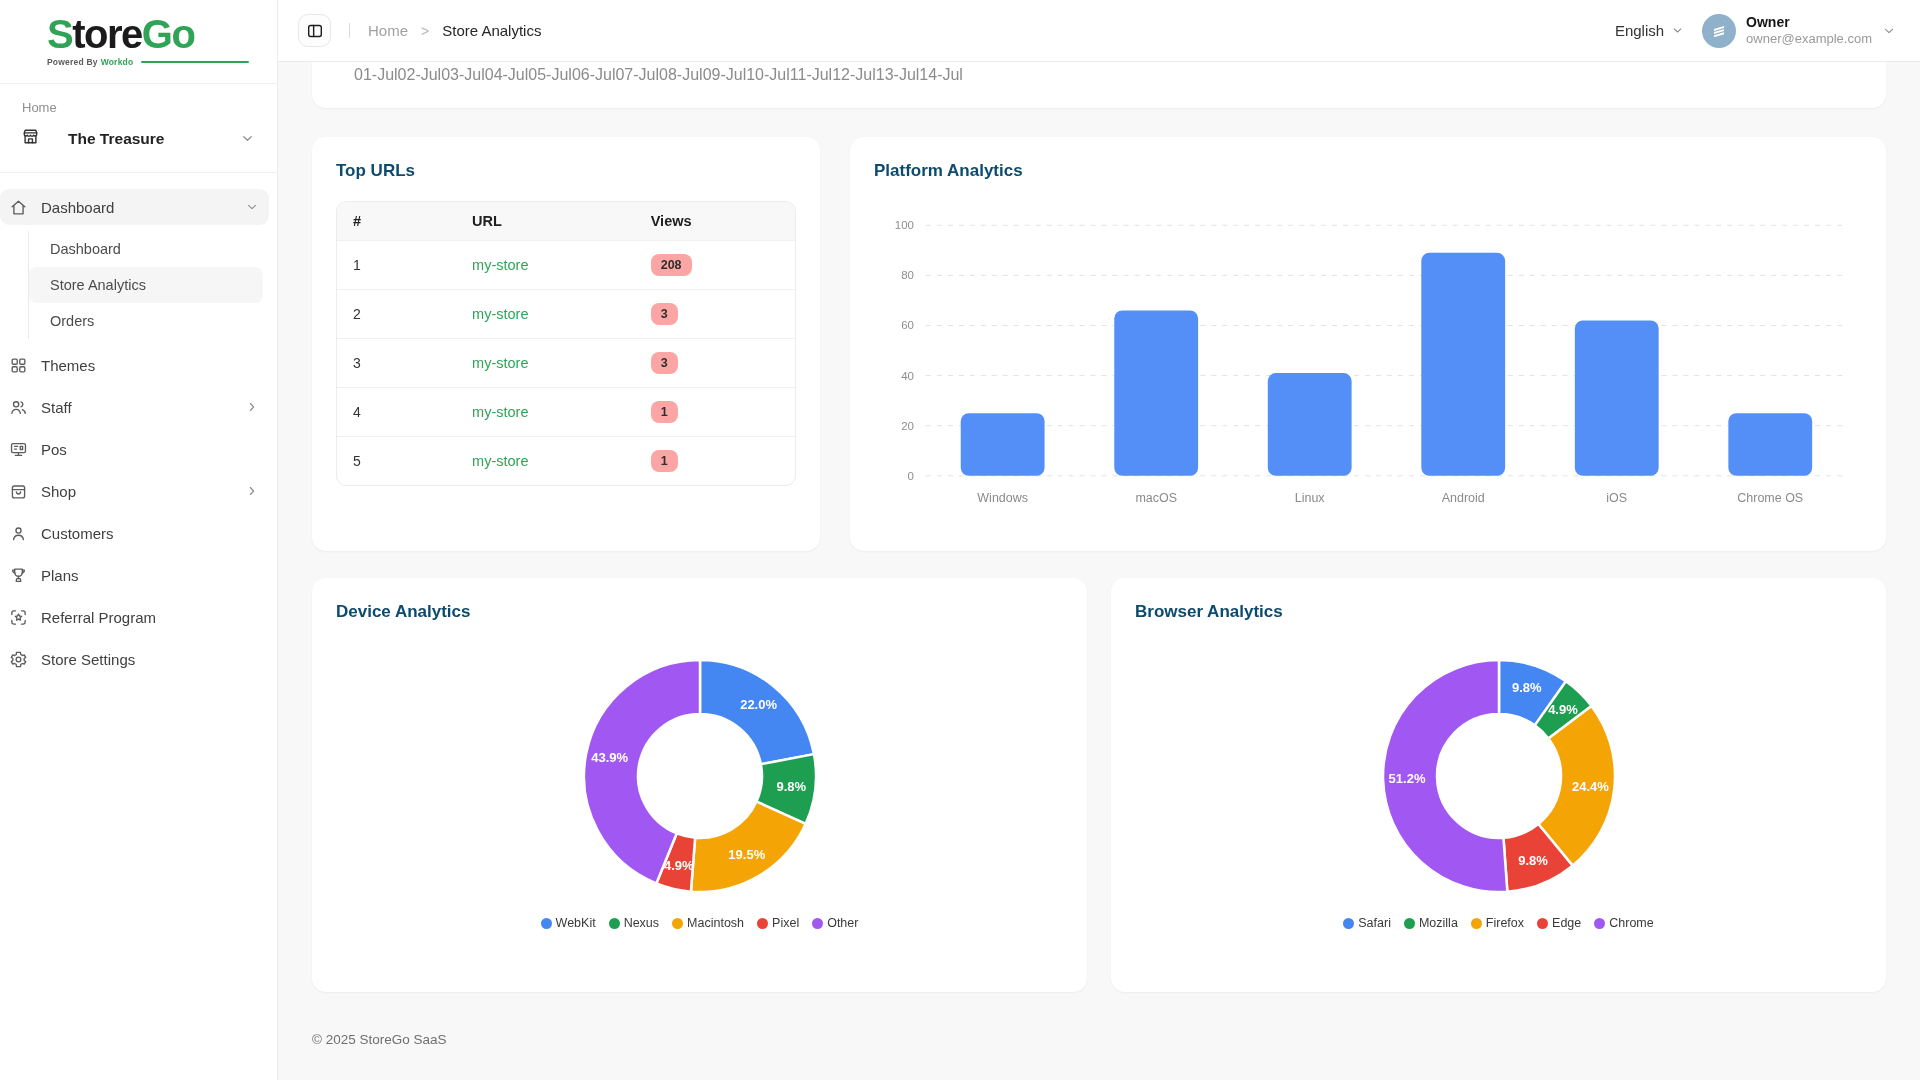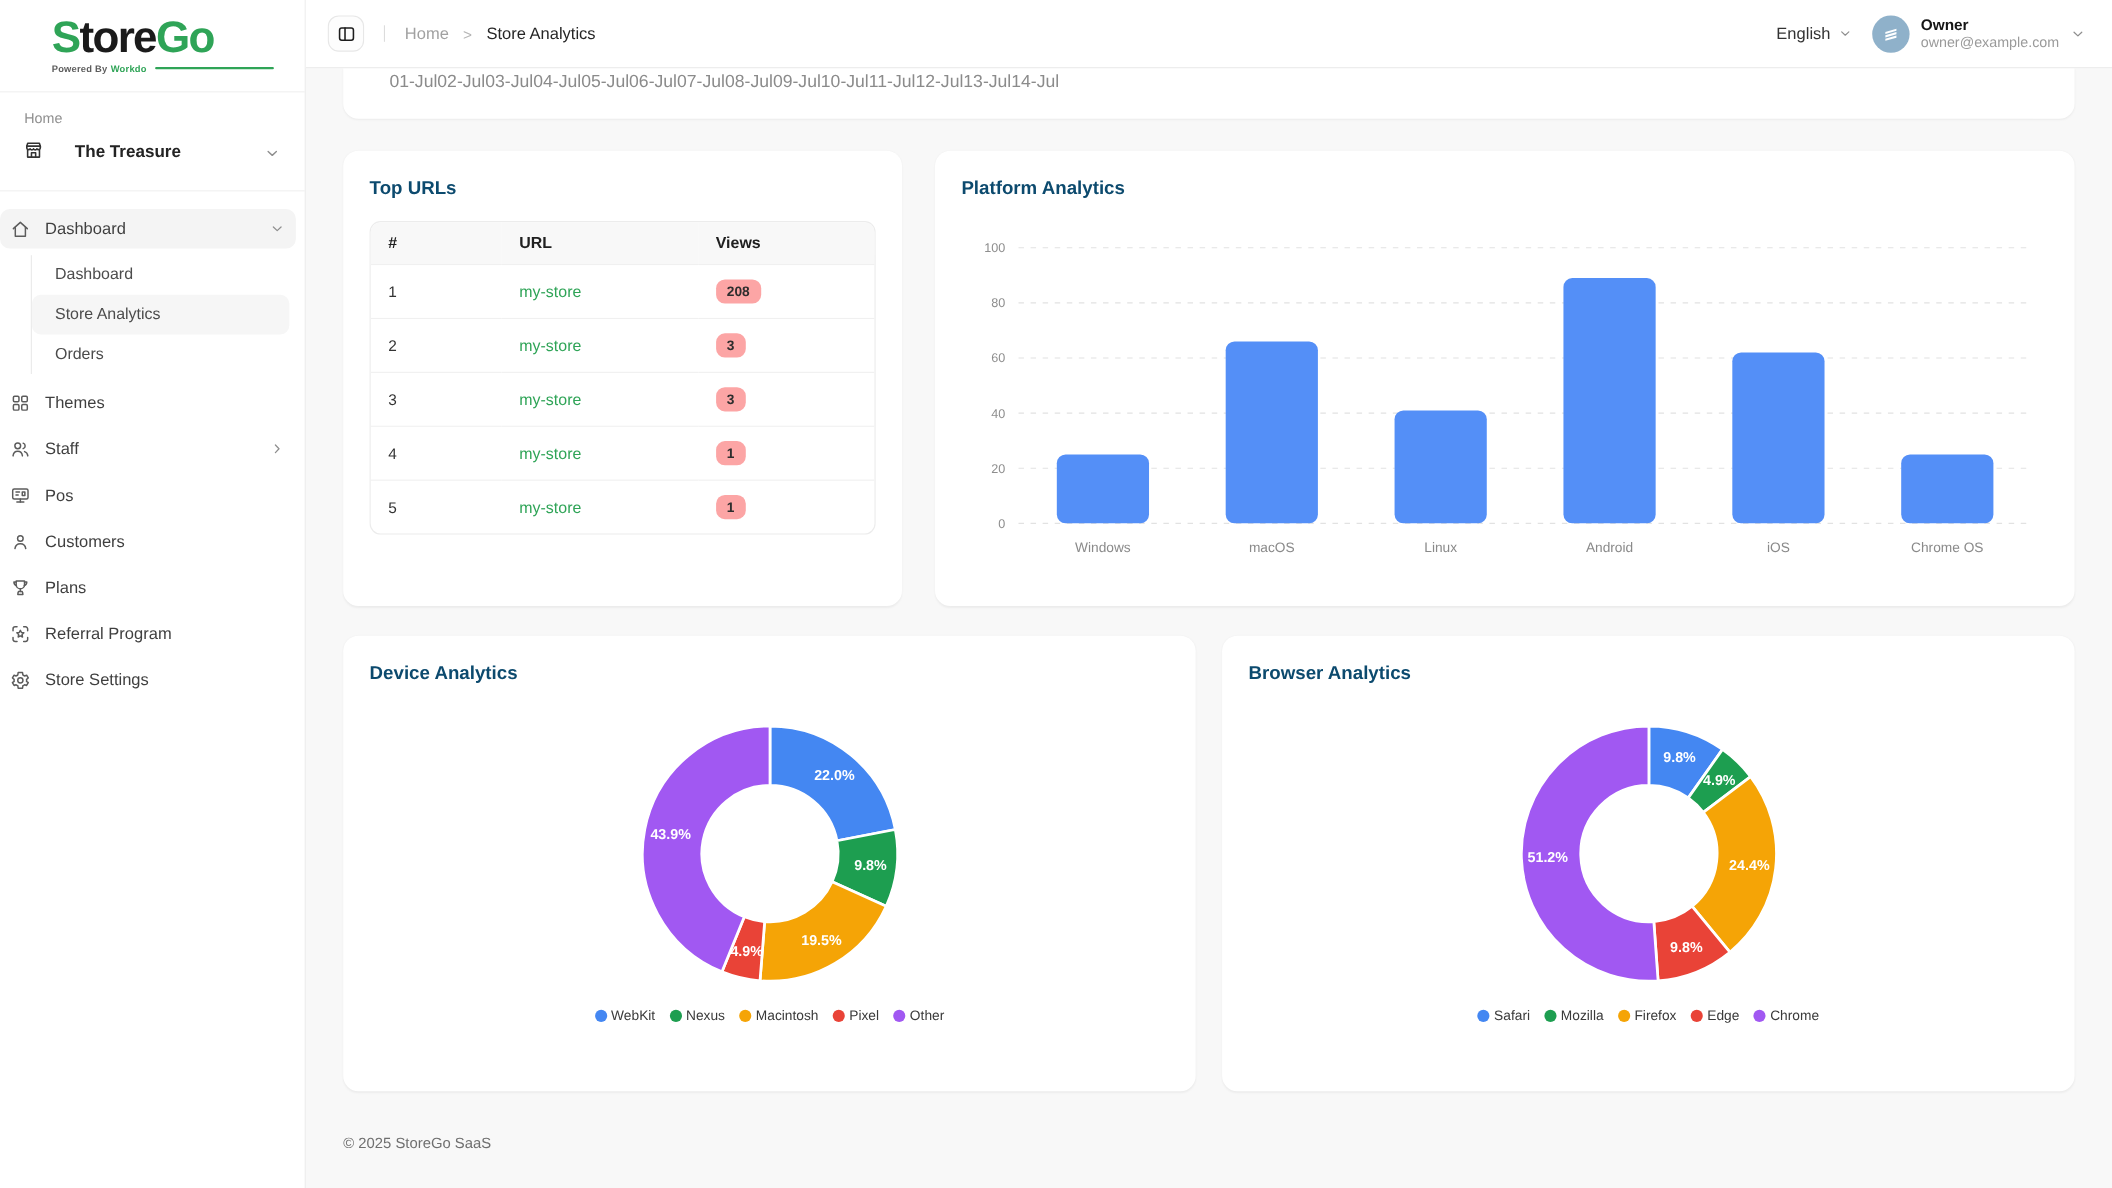--- a/index.html
+++ b/index.html
@@ -152,20 +152,35 @@
           <svg viewBox="0 0 24 24" width="19" height="19" fill="none" stroke="currentColor" stroke-width="1.7" stroke-linecap="round" stroke-linejoin="round">
             <rect x="3.2" y="4.5" width="17.6" height="11.5" rx="1.8"></rect>
             <path d="M7 8h4"></path>
             <path d="M7 11.5h2.5"></path>
             <rect x="14.2" y="8" width="3" height="4"></rect>
             <path d="M12 16v3.5"></path>
             <path d="M8 19.5h8"></path>
           </svg>
         </span>
         <span class="label">Pos</span>
+      </div>
+      <div class="nav-item">
+        <span class="icn">
+          <svg viewBox="0 0 24 24" width="19" height="19" fill="none" stroke="currentColor" stroke-width="1.7" stroke-linecap="round" stroke-linejoin="round">
+            <rect x="4.3" y="5" width="15.4" height="15" rx="2.4"></rect>
+            <path d="M4.3 9.6h15.4"></path>
+            <path d="M9.3 12.4a2.7 2.7 0 0 0 5.4 0"></path>
+          </svg>
+        </span>
+        <span class="label">Shop</span>
+        <span class="chev">
+          <svg viewBox="0 0 24 24" width="14" height="14" fill="none" stroke="currentColor" stroke-width="2" stroke-linecap="round" stroke-linejoin="round">
+            <path d="m9.2 6 5.6 6-5.6 6"></path>
+          </svg>
+        </span>
       </div>
       <div class="nav-item">
         <span class="icn">
           <svg viewBox="0 0 24 24" width="19" height="19" fill="none" stroke="currentColor" stroke-width="1.7" stroke-linecap="round" stroke-linejoin="round">
             <circle cx="12" cy="8.3" r="3.2"></circle>
             <path d="M5.8 19.8c.5-3.6 3-5.6 6.2-5.6s5.7 2 6.2 5.6"></path>
           </svg>
         </span>
         <span class="label">Customers</span>
       </div>

